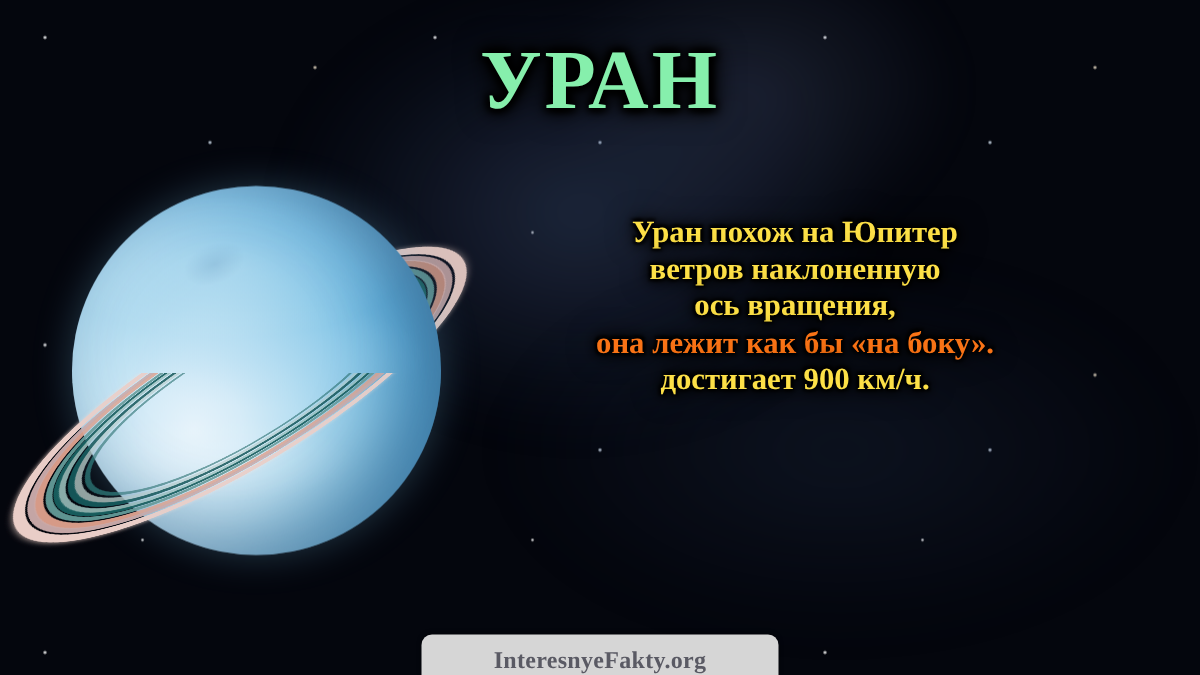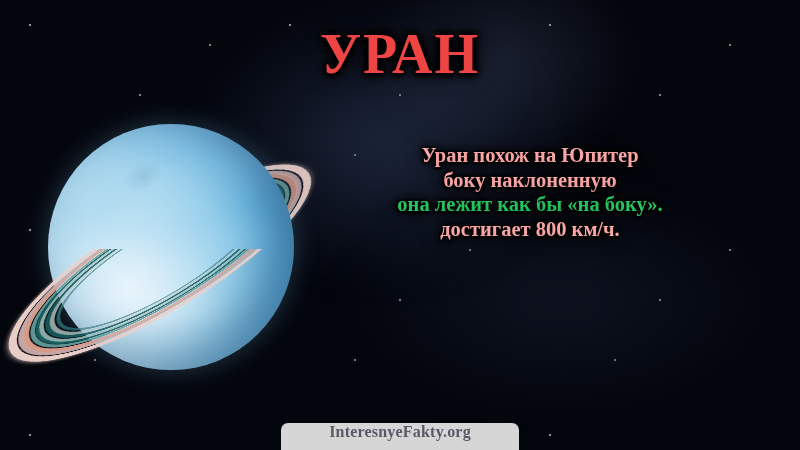--- a/index.html
+++ b/index.html
@@ -145,53 +145,53 @@
 
   
   #title {
     position: absolute;
     left: 270px; top: 22px;
     width: 260px;
     text-align: center;
     font-size: 56px;
     font-weight: bold;
     letter-spacing: 2px;
-    color: #ef4444;
+    color: #86efac;
     text-shadow:
       0 0 10px #000, 0 0 10px #000, 0 0 16px #000, 0 0 22px #000,
       2px 2px 4px #000, -2px -2px 4px #000, 2px -2px 4px #000, -2px 2px 4px #000;
   }
   #fact-block {
     position: absolute;
     left: 330px; top: 143px;
     width: 400px;
     text-align: center;
   }
   .fact-line {
     font-size: 20.5px;
     font-weight: bold;
     line-height: 24.6px;
-    color: #fca5a5;
+    color: #fde047;
     white-space: nowrap;
     text-shadow:
       0 0 8px #000, 0 0 8px #000, 0 0 14px #000, 0 0 20px #000,
       1.5px 1.5px 2px #000, -1.5px -1.5px 2px #000,
       1.5px -1.5px 2px #000, -1.5px 1.5px 2px #000;
   }
-  .fact-line.white { color: #22c55e; }
+  .fact-line.white { color: #f97316; }
 
   
   #watermark {
     position: absolute;
     left: 281px; top: 423px;
     width: 238px; height: 27px;
     background: #d6d6d6;
     border-radius: 7px 7px 0 0;
     display: flex;
-    align-items: flex-start;
+    align-items: flex-end;
     justify-content: center;
     box-shadow: 0 -1px 3px rgba(0,0,0,.35);
   }
   #watermark span {
     font-size: 16px;
     font-weight: bold;
     color: #5a5a64;
     letter-spacing: .2px;
   }
 </style>
@@ -233,22 +233,23 @@
       <div class="ring ring-r3"></div>
       <div class="ring ring-r2"></div>
       <div class="ring ring-outer"></div>
     </div>
   </div>
 
   <div id="title">УРАН</div>
 
   <div id="fact-block">
     <div class="fact-line">Уран похож на Юпитер</div>
-    <div class="fact-line">боку наклоненную</div>
+    <div class="fact-line">ветров наклоненную</div>
+    <div class="fact-line">ось вращения,</div>
     <div class="fact-line white">она лежит как бы «на боку».</div>
-    <div class="fact-line">достигает 800 км/ч.</div>
+    <div class="fact-line">достигает 900 км/ч.</div>
   </div>
 
   <div id="watermark">
     <span>InteresnyeFakty.org</span>
   </div>
 
 </div>
 
 </body></html>

